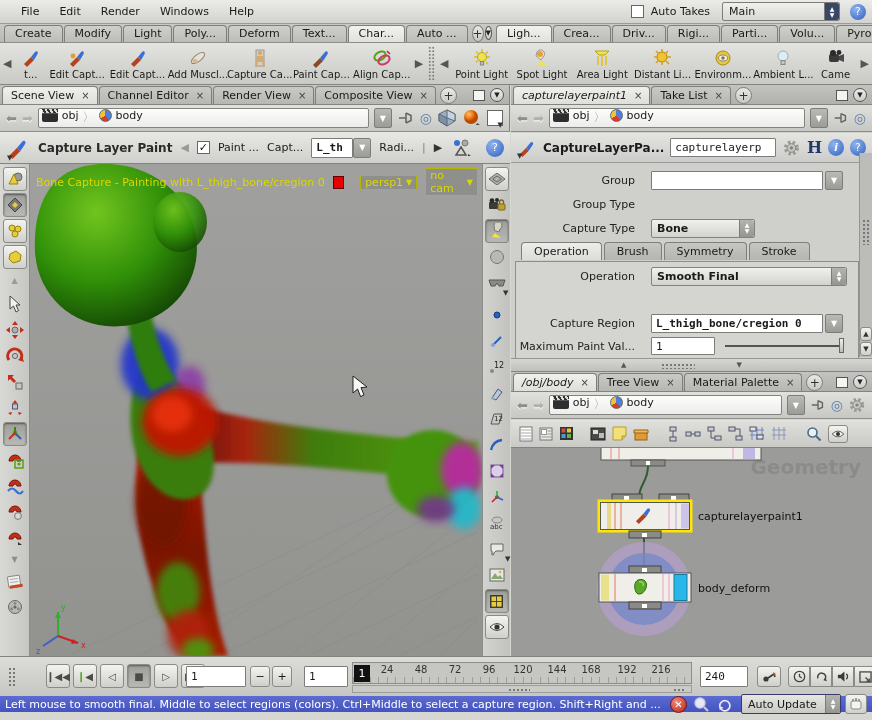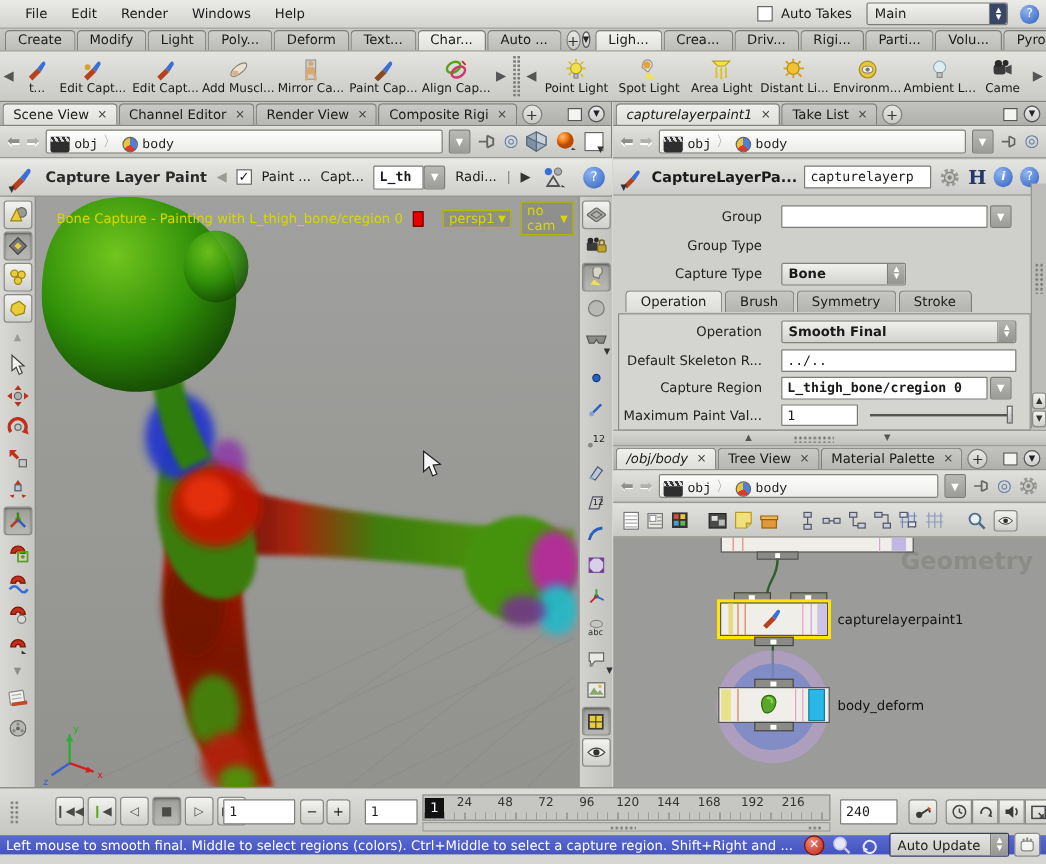--- a/index.html
+++ b/index.html
@@ -27,21 +27,21 @@
   .ptab .x { color:#444; font-size:10px; font-style:normal; }
   .ptab-add { width:17px; height:17px; border:1px solid #7e7e7a; border-radius:50%; background:linear-gradient(#e8e8e4,#c8c8c4);
               display:flex; align-items:center; justify-content:center; font-size:12px; color:#333; margin-left:3px; }
   .wctl { margin-left:auto; display:flex; align-items:center; gap:5px; padding-right:5px; padding-bottom:2px; }
   .wmax { width:12px; height:11px; background:#f4f4f2; border:1px solid #555; }
   .wmenu { width:14px; height:14px; border:1px solid #555; border-radius:50%; background:linear-gradient(#eee,#ccc);
            font-size:7px; display:flex; align-items:center; justify-content:center; color:#222; }
   .pathbar { background:linear-gradient(#e0e0dc,#c7c7c3); border-bottom:1px solid #8d8d89; display:flex; align-items:center; gap:5px; padding:0 6px; }
   .nav { color:#8d8d89; font-size:13px; text-shadow:0 1px 0 #fff; }
   .pathfld { flex:1; background:linear-gradient(#fdfdfb,#ececea); border:1px solid #84847f; border-radius:2px;
-             height:20px; display:flex; align-items:flex-end; gap:4px; padding:0 3px;font-family:Liberation Mono, monospace; }
+             height:20px; display:flex; align-items:flex-start; gap:4px; padding:0 3px; }
   .crumb-sep { color:#999; font-size:12px; }
   .clap { width:16px; height:13px; background:linear-gradient(#555 0 35%,#2e2e2e 35%); border-radius:2px; position:relative; }
   .clap::before{ content:""; position:absolute; top:0; left:0; right:0; height:4px;
                  background:repeating-linear-gradient(60deg,#ddd 0 2px,#333 2px 4px); }
   .pie { width:13px; height:13px; border-radius:50%;
          background:conic-gradient(#4f7fdd 0 38%, #e0392a 38% 66%, #ecc43a 66% 100%); border:1px solid #666; }
   .radial { color:#5f7fa8; font-size:14px; line-height:1; }
   .grip-v { width:7px; align-self:stretch; margin:3px 2px;
             background-image:radial-gradient(circle,#7d7d79 1px,transparent 1.2px); background-size:3.5px 3.5px; }
   .icell { display:flex; align-items:center; justify-content:center; }
@@ -69,21 +69,21 @@
                border-bottom:1px solid #84847f; display:flex; align-items:center; gap:8px; padding:0 6px; }
   #viewport-wrap { left:0; top:79px; width:510px; height:492px; background:#9a9a98; display:flex; }
   #vtool-left { width:30px; background:linear-gradient(90deg,#d8d8d4,#c6c6c2); border-right:1px solid #8d8d89;
                 display:flex; flex-direction:column; align-items:center; padding-top:2px; }
   #vtool-right { width:28px; background:linear-gradient(90deg,#d2d2ce,#c2c2be); border-left:1px solid #8d8d89;
                  display:flex; flex-direction:column; align-items:center; padding-top:2px; }
   .vbtn { width:24px; height:24px; margin:1px 0; }
   .vbtn.flat { border:none; background:none; }
   #viewport { position:relative; width:452px; height:492px; background:linear-gradient(#a0a09e,#92928f); overflow:hidden; }
   #vp-msgrow { position:absolute; left:6px; top:4px; right:4px; display:flex; align-items:center; gap:8px; }
-  #vp-msg { color:#d8d800; font-size:11px; white-space:nowrap;margin-left:11px; }
+  #vp-msg { color:#d8d800; font-size:11px; white-space:nowrap; }
   .vp-swatch { width:13px; height:13px; background:#e80000; border:1px solid #600; }
   .vp-cam { border:1px solid #b6b600; color:#d8d800; padding:0 4px; font-size:11px; display:flex; align-items:center; gap:3px; background:rgba(90,90,88,.25); }
 
   #right-col { left:511px; top:85px; width:361px; height:571px; }
   #params { position:absolute; left:0; top:0; width:361px; height:287px; background:#cfcfcb; border-bottom:1px solid #84847f; }
   #pheader { position:absolute; left:0; top:48px; width:361px; height:30px; background:linear-gradient(#e4e4e0,#cccccb);
              border-bottom:1px solid #9a9a96; display:flex; align-items:center; gap:6px; padding:0 6px; }
   .prow { position:absolute; height:20px; display:flex; align-items:center; }
   .plabel { position:absolute; width:132px; text-align:right; padding-right:8px; color:#222; }
   .folder-tabs { position:absolute; display:flex; align-items:flex-end; }
@@ -194,21 +194,21 @@
       </svg>
     <span class="tlabel">Add Muscl...</span>
   </div>
   <div class="shelf-tool">
     <svg width="20" height="20" viewBox="0 0 20 20">
         <rect x="6" y="2" width="8" height="16" fill="#cfcfcb" stroke="#999"></rect>
         <circle cx="10" cy="5" r="2.2" fill="#d8a96e"></circle>
         <path d="M7,8 h6 l1,6 h-8 Z" fill="#d8a96e"></path>
         <path d="M7,14 l-1,5 M13,14 l1,5" stroke="#d8a96e" stroke-width="2"></path>
       </svg>
-    <span class="tlabel">Mirror Ca...</span>
+    <span class="tlabel">Capture Ca...</span>
   </div>
   <div class="shelf-tool">
     <svg width="20" height="20" viewBox="0 0 20 20">
         <path d="M2,17 L9,10 L12,13 L5,20 Z" fill="#8a4a22"></path>
         <path d="M9,10 L14,4 C16,2 18,5 16,7 L12,13 Z" fill="#3a6fd8"></path>
       </svg>
     <span class="tlabel">Paint Cap...</span>
   </div>
   <div class="shelf-tool">
     <svg width="20" height="20" viewBox="0 0 20 20">
@@ -295,21 +295,21 @@
     </div>
     <div class="ptab">
       <span>Channel Editor</span>
         <span class="x">×</span>
     </div>
     <div class="ptab">
       <span>Render View</span>
         <span class="x">×</span>
     </div>
     <div class="ptab">
-      <span>Composite Rigi</span>
+      <span>Composite View</span>
         <span class="x">×</span>
     </div>
     <span class="ptab-add">+</span>
     <div class="wctl">
         <span class="wmax"></span>
         <span class="wmenu">▼</span>
       </div>
   </div>
   <div class="pathbar" style="height:27px">
     <span class="nav">⬅</span>
@@ -797,24 +797,20 @@
     <div class="prow" style="left:0;top:181px;width:348px">
       <span class="plabel" style="left:0">Operation</span>
       <div class="hsel" style="position:absolute;left:140px;width:196px;height:19px">
         <span class="lbl">Smooth Final</span>
         <span class="spin" style="height:17px">
             <span>▲</span>
             <span>▼</span>
           </span>
       </div>
     </div>
-    <div class="prow" style="left:0;top:205px;width:348px">
-      <span class="plabel" style="left:0">Default Skeleton R...</span>
-      <span class="fld" style="position:absolute;left:140px;width:196px;height:19px">../..</span>
-    </div>
     <div class="prow" style="left:0;top:228px;width:348px">
       <span class="plabel" style="left:0">Capture Region</span>
       <span class="fld" style="position:absolute;left:140px;width:172px;height:19px;font-weight:bold">L_thigh_bone/cregion 0</span>
       <span class="ddbtn" style="position:absolute;left:314px;height:19px">▼</span>
     </div>
     <div class="prow" style="left:0;top:251px;width:348px">
       <span class="plabel" style="left:0">Maximum Paint Val...</span>
       <span class="fld" style="position:absolute;left:140px;width:64px;height:18px">1</span>
       <span style="position:absolute;left:214px;top:9px;width:118px;height:2px;background:#55554f"></span>
       <span style="position:absolute;left:328px;top:2px;width:5px;height:15px;background:linear-gradient(#eee,#bbb);border:1px solid #666"></span>

